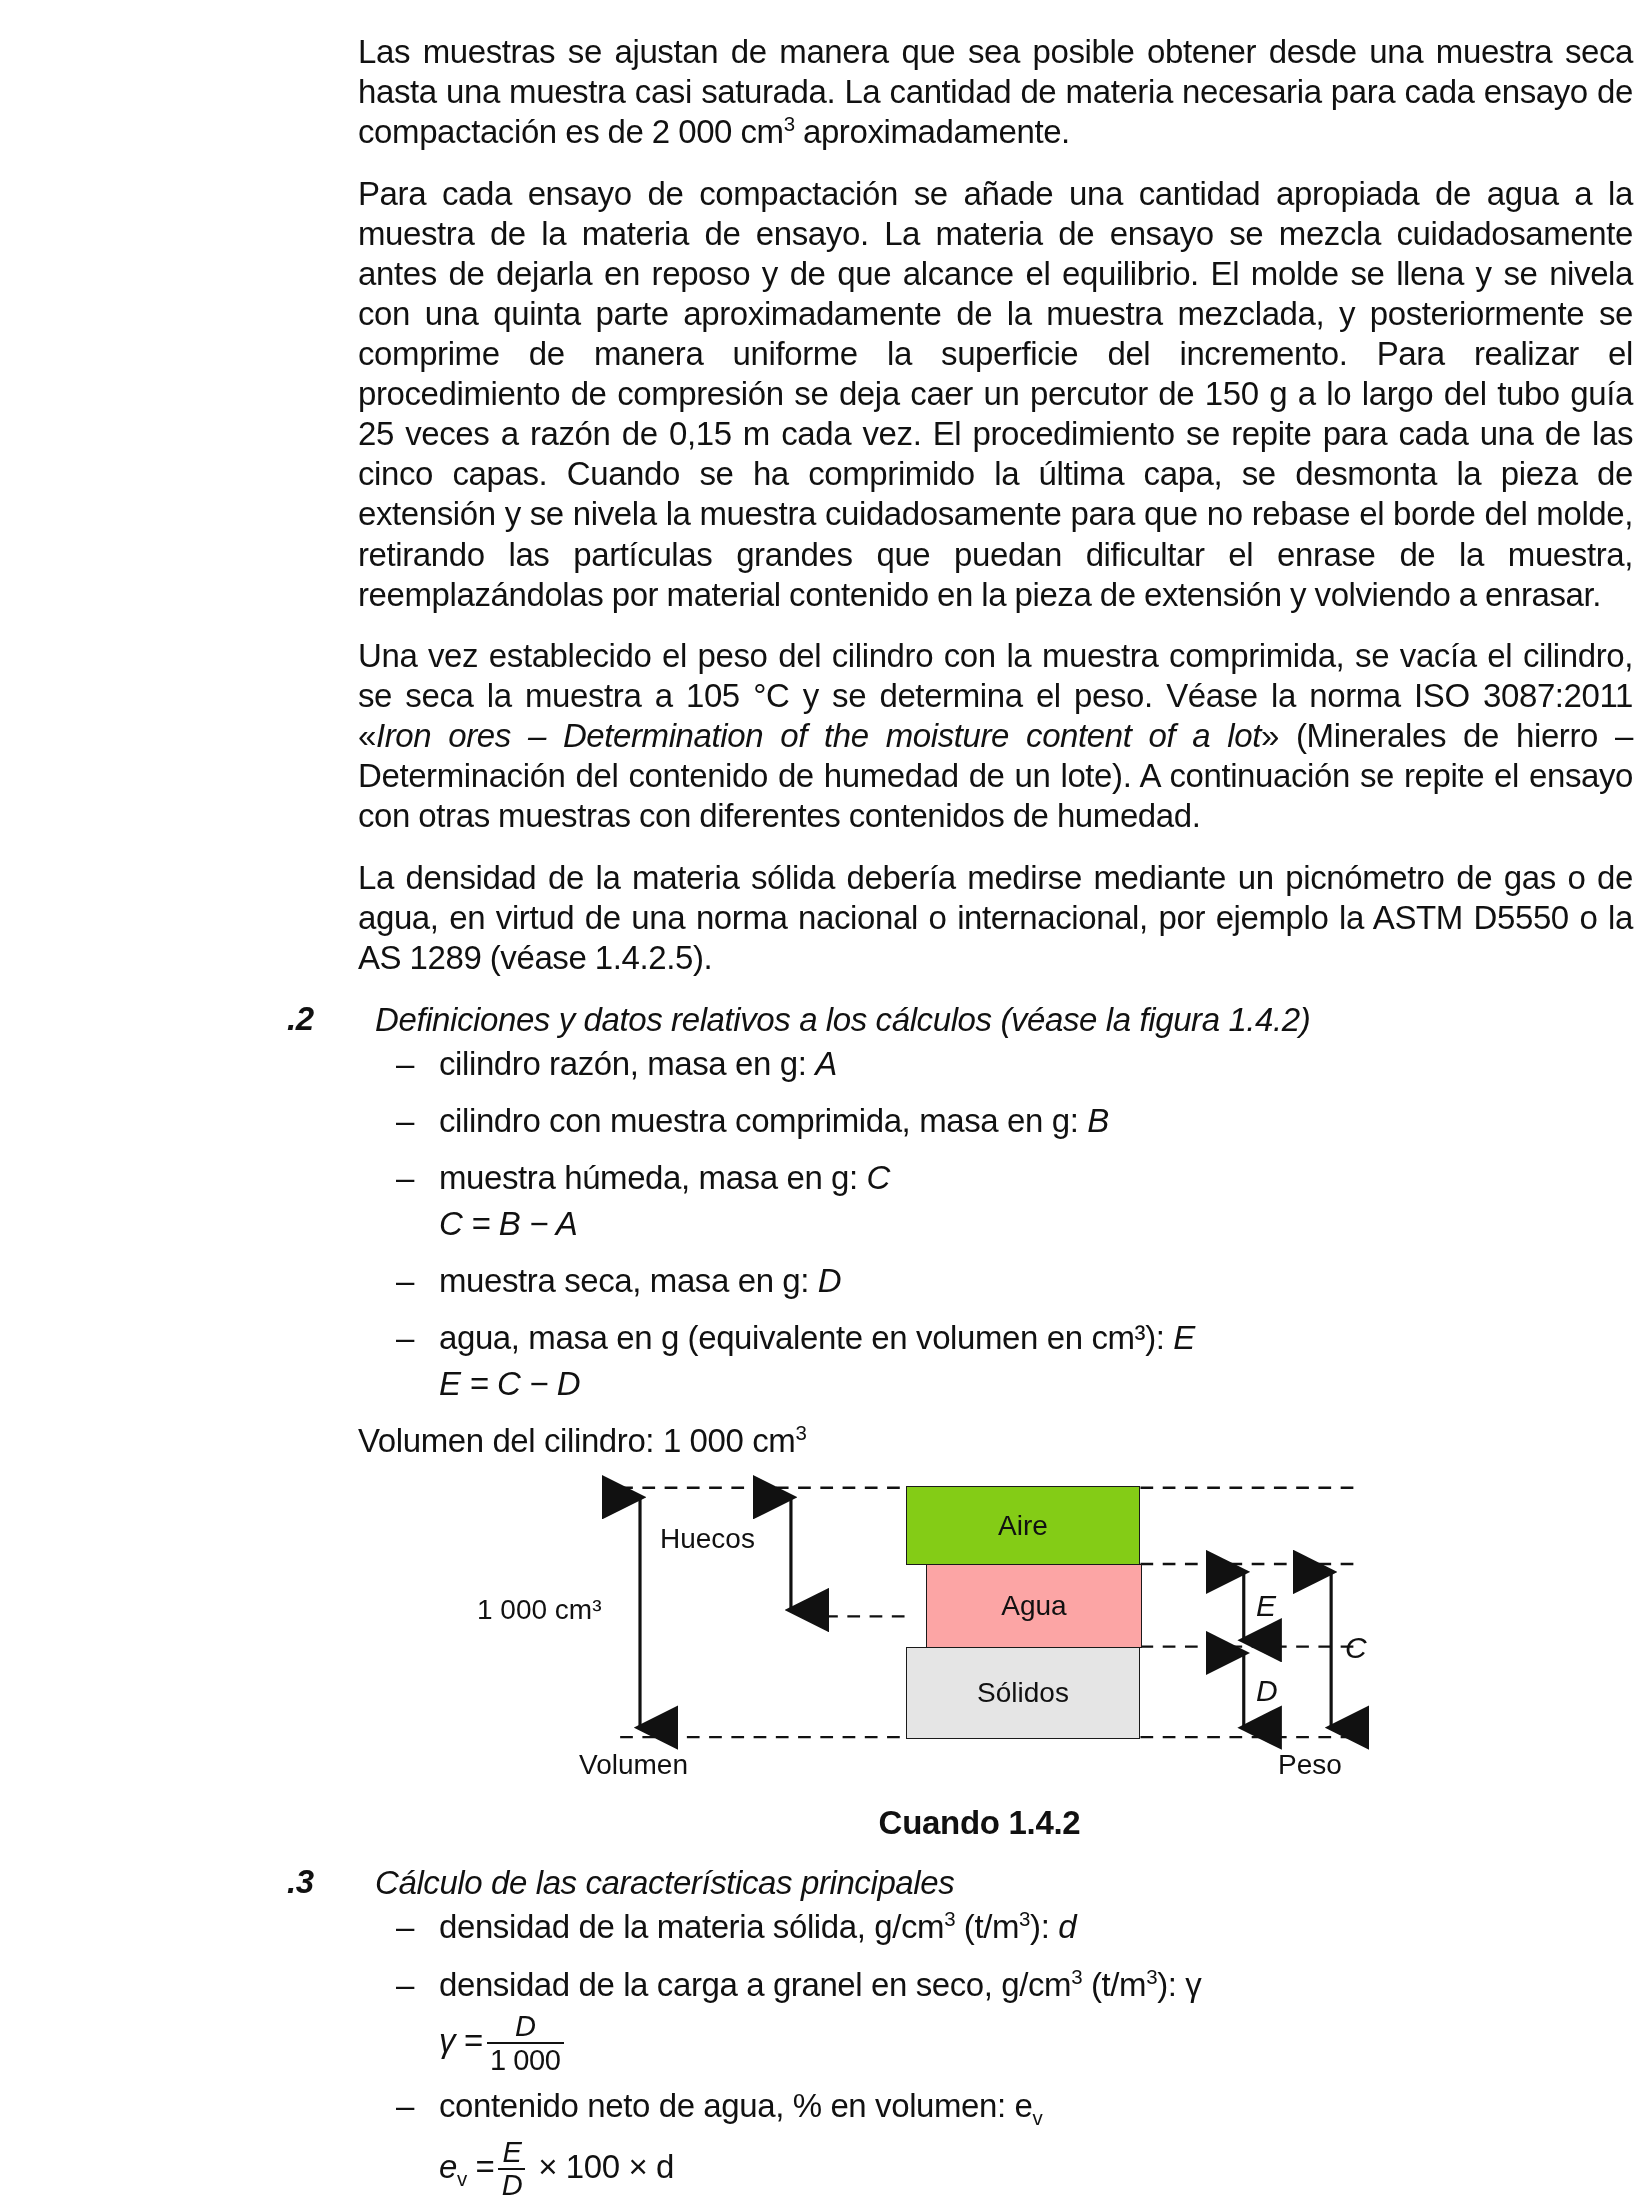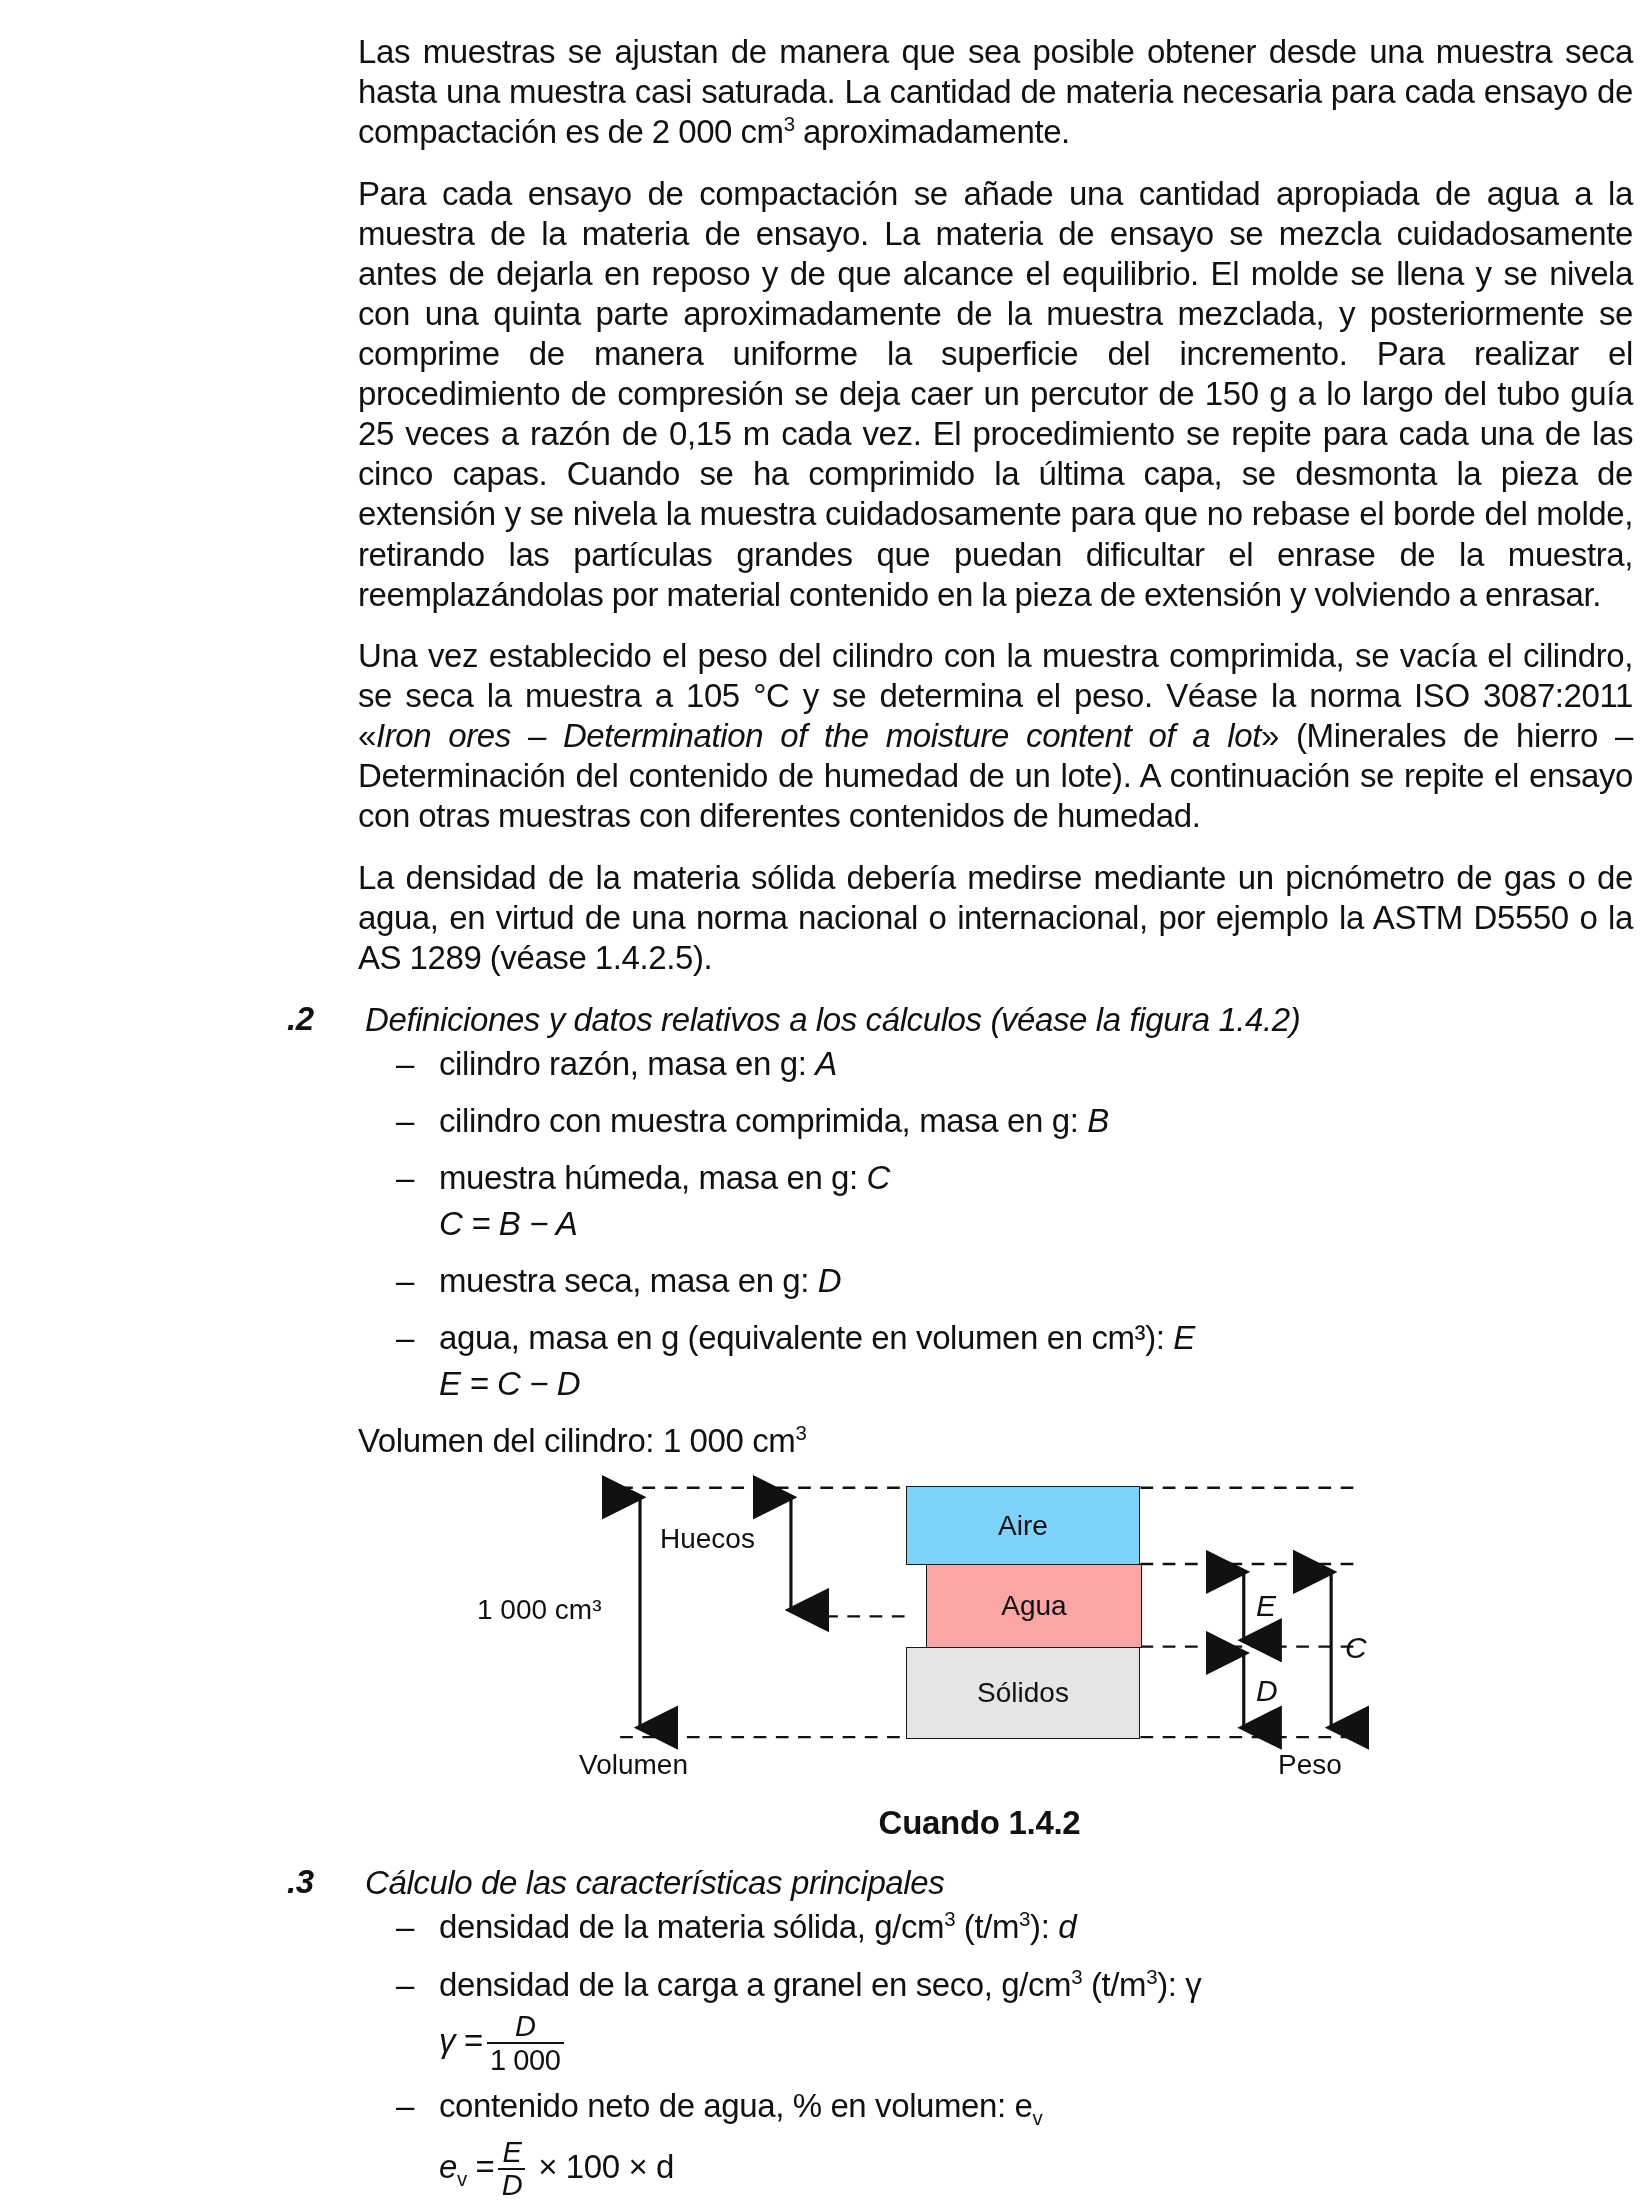--- a/index.html
+++ b/index.html
@@ -66,21 +66,21 @@
     top: 0;
     width: 59px;
     text-align: left;
     font-size: 33px;
     font-weight: bold;
     font-style: italic;
     letter-spacing: -0.4px;
   }
   .sec-title {
     display: block;
-    margin-left: 7px;
+    margin-left: 17px;
     font-size: 33px;
     font-style: italic;
     line-height: 1.2;
     letter-spacing: -0.4px;
   }
 
   
   ul.dashlist {
     list-style: none;
     margin: 4px 0 0 0;
@@ -267,21 +267,21 @@
         <line x1="985" y1="216" x2="1260" y2="216" stroke="#111" stroke-width="3" stroke-dasharray="16,12"></line>
         <line x1="985" y1="330" x2="1260" y2="330" stroke="#111" stroke-width="3" stroke-dasharray="16,12"></line>
 
         <line x1="1115" y1="122" x2="1115" y2="208" stroke="#111" stroke-width="4" marker-start="url(#arrUp)" marker-end="url(#arrDn)"></line>
 
         <line x1="1115" y1="224" x2="1115" y2="318" stroke="#111" stroke-width="4" marker-start="url(#arrUp)" marker-end="url(#arrDn)"></line>
 
         <line x1="1225" y1="122" x2="1225" y2="318" stroke="#111" stroke-width="4" marker-start="url(#arrUp)" marker-end="url(#arrDn)"></line>
       </svg>
 
-      <div class="fig-box" style="left:548px; top:11px; width:234px; height:79px; background:#7dd3fc;">
+      <div class="fig-box" style="left:548px; top:11px; width:234px; height:79px; background:#84cc16;">
         <span>Aire</span>
       </div>
       <div class="fig-box" style="left:548px; top:89px; width:216px; height:84px; background:#fca5a5;margin-left:20px;">
         <span>Agua</span>
       </div>
       <div class="fig-box" style="left:548px; top:172px; width:234px; height:92px; background:#e5e5e5;">
         <span>Sólidos</span>
       </div>
 
       <span class="figlabel" style="left:119px; top:119px;">1 000 cm³</span>

